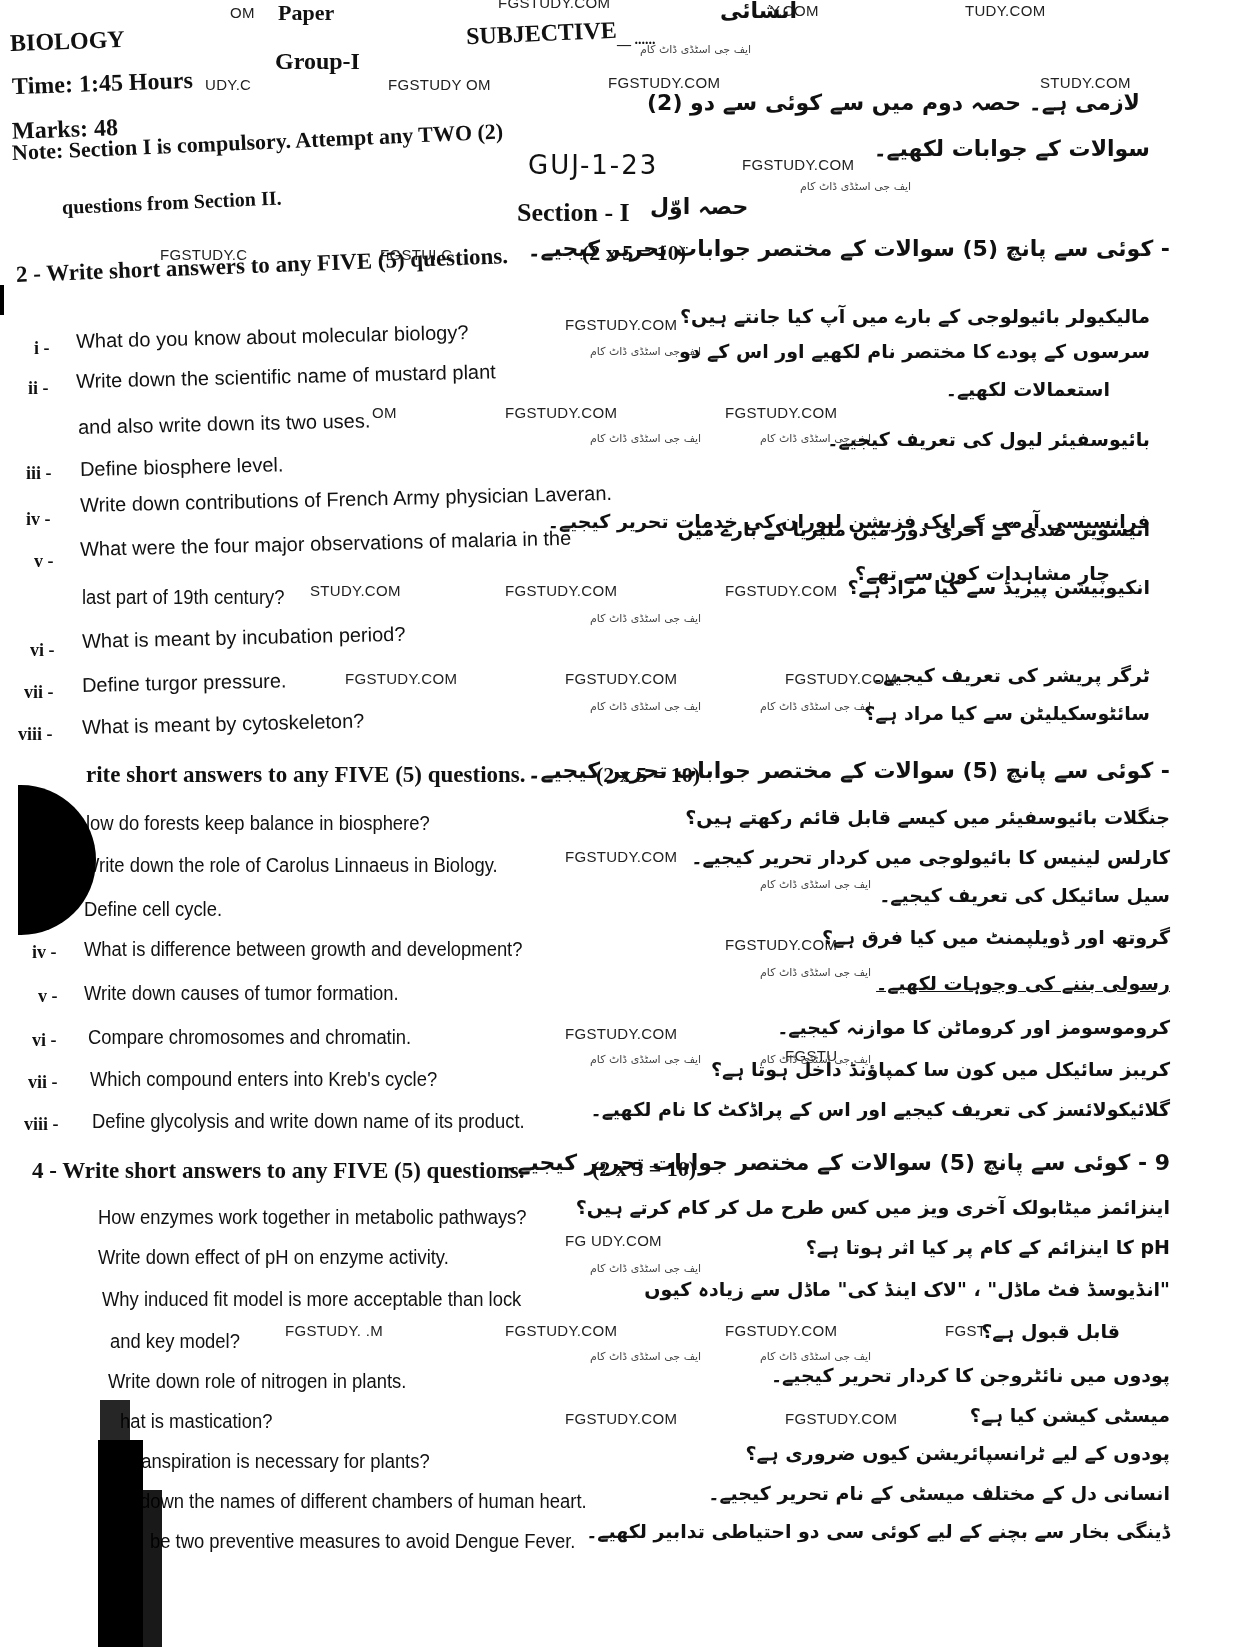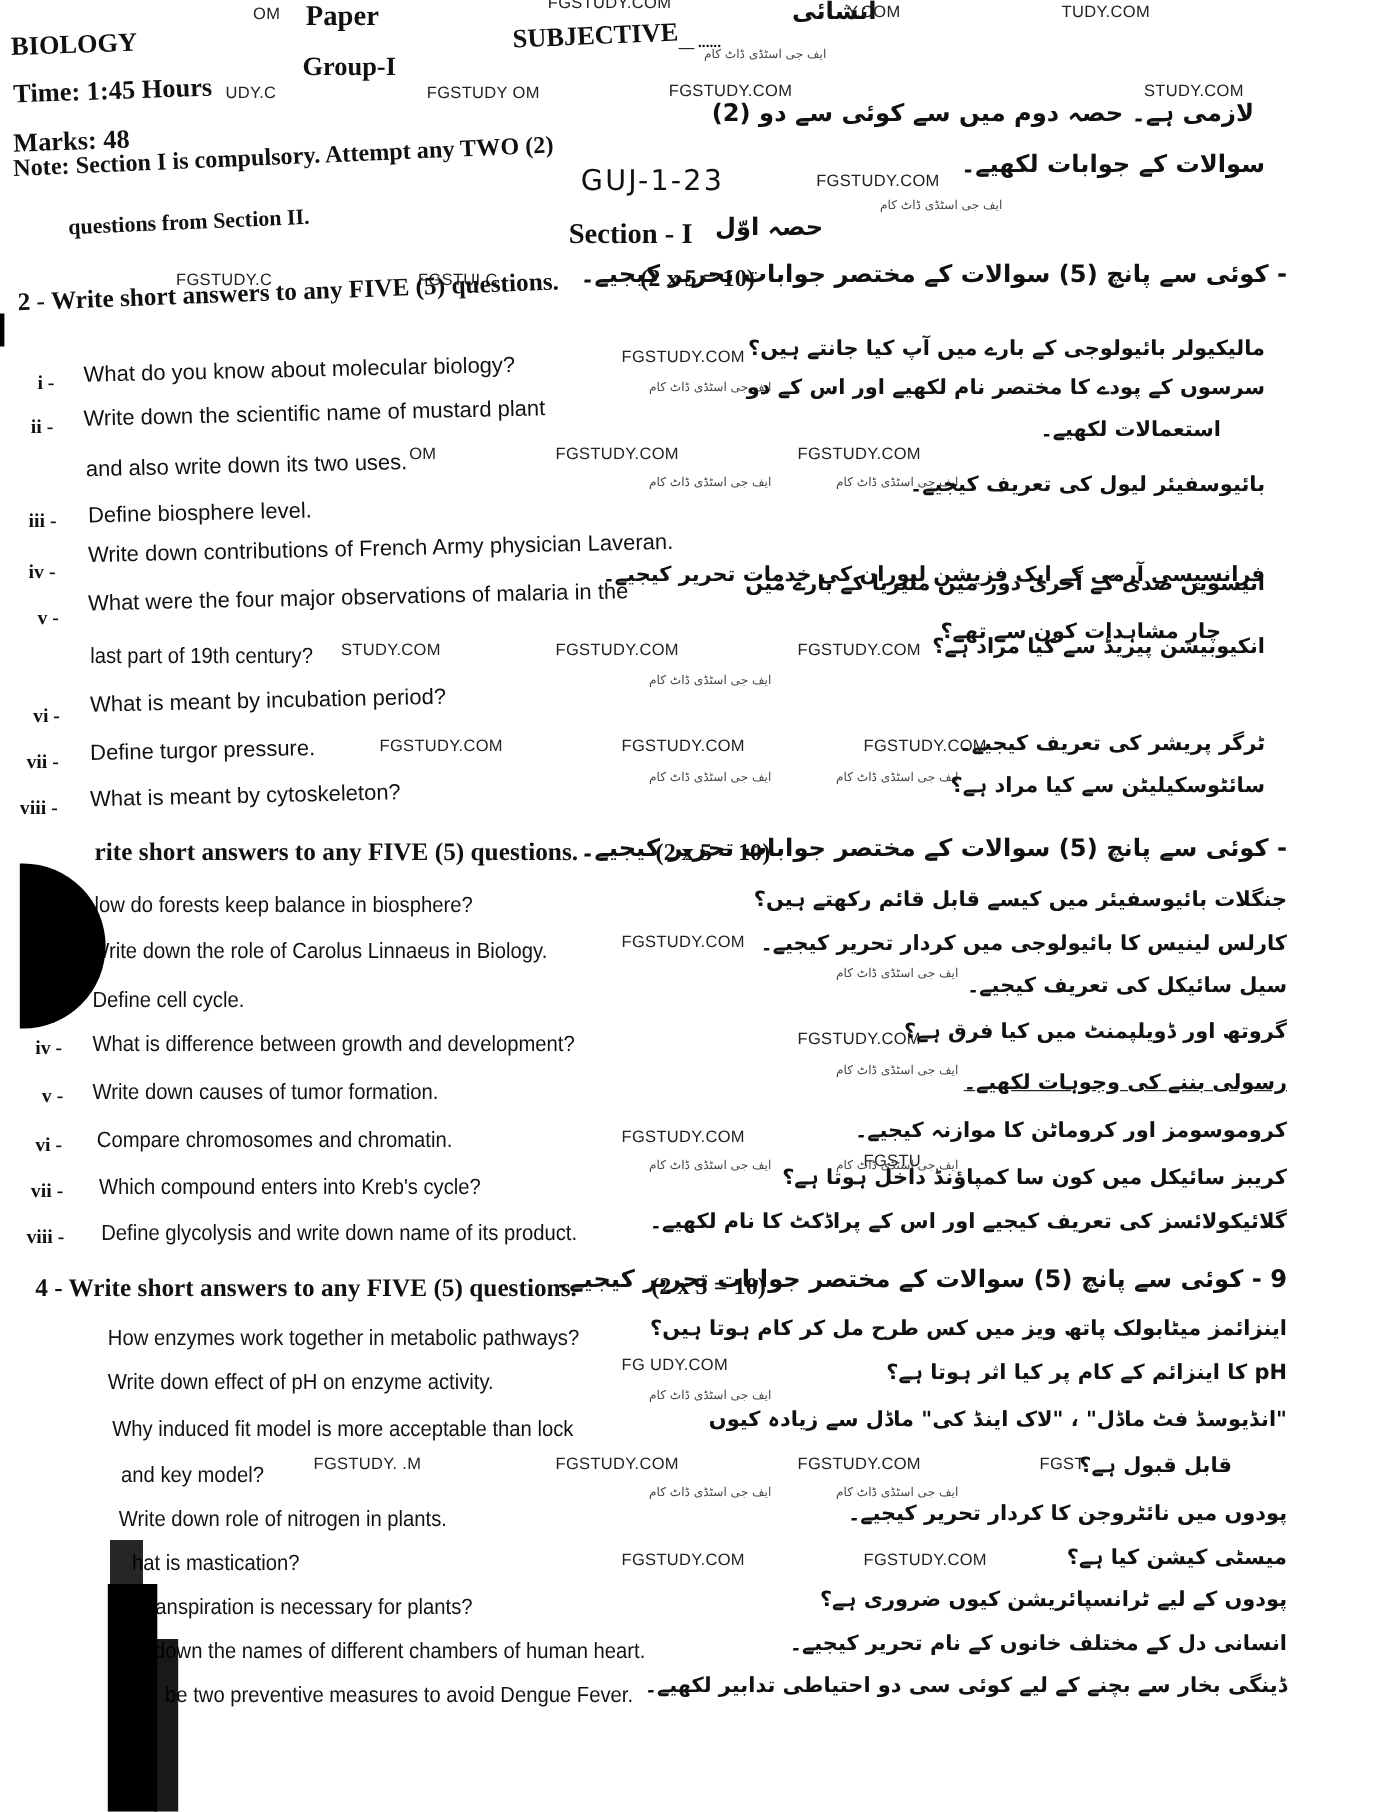--- a/index.html
+++ b/index.html
@@ -19,21 +19,21 @@
   .tilt1 { transform:rotate(-2.2deg); transform-origin:left center; }
   .tilt2 { transform:rotate(-1.3deg); transform-origin:left center; }
   .blot { position:absolute; background:#000; }
   .hand { font-family:"DejaVu Sans", sans-serif; font-size:26px; font-weight:normal; letter-spacing:2px; }
 </style>
 </head>
 <body>
 
 <div>
   <div class="abs serif hdr" style="left:10px;top:28px;transform:rotate(-2deg);">BIOLOGY</div>
-  <div class="abs serif" style="left:278px;top:0px;font-size:26px;">Paper</div>
+  <div class="abs serif" style="left:278px;top:0px;font-size:22px;">Paper</div>
   <div class="abs serif hdr" style="left:275px;top:48px;">Group-I</div>
   <div class="abs serif hdr" style="left:466px;top:20px;transform:rotate(-2.5deg);">SUBJECTIVE</div>
   <div class="abs serif" style="left:617px;top:32px;font-size:14px;">__ ......</div>
   <div class="abs urdu" style="left:720px;top:-2px;font-size:22px;">انشائی</div>
   <div class="abs serif hdr" style="left:12px;top:70px;transform:rotate(-2deg);">Time: 1:45 Hours</div>
   <div class="abs serif hdr" style="left:12px;top:116px;transform:rotate(-2deg);">Marks: 48</div>
   <div class="abs serif" style="left:12px;top:140px;font-size:22px;transform:rotate(-2.5deg);transform-origin:left center;">Note: Section I is compulsory. Attempt any TWO (2)</div>
   <div class="abs serif" style="left:62px;top:196px;font-size:20px;transform:rotate(-2.5deg);transform-origin:left center;">questions from Section II.</div>
   <div class="abs urdu" style="right:110px;top:90px;font-size:22px;">لازمی ہے۔ حصہ دوم میں سے کوئی سے دو (2)</div>
   <div class="abs urdu" style="right:100px;top:136px;font-size:22px;">سوالات کے جوابات لکھیے۔</div>
@@ -169,41 +169,41 @@
   <div class="abs sans q-en" style="left:92px;top:1110px;">Define glycolysis and write down name of its product.</div>
   <div class="abs urdu q-ur" style="right:80px;top:1098px;">گلائیکولائسز کی تعریف کیجیے اور اس کے پراڈکٹ کا نام لکھیے۔</div>
 </div>
 
 <div>
   <div class="abs serif qhead" style="left:32px;top:1158px;">4 - Write short answers to any FIVE (5) questions.</div>
   <div class="abs serif" style="left:592px;top:1156px;font-size:22px;">(2 x 5 = 10)</div>
   <div class="abs urdu" style="right:80px;top:1150px;font-size:22px;">9 - کوئی سے پانچ (5) سوالات کے مختصر جوابات تحریر کیجیے۔</div>
 
   <div class="abs sans q-en" style="left:98px;top:1206px;">How enzymes work together in metabolic pathways?</div>
-  <div class="abs urdu q-ur" style="right:80px;top:1196px;">اینزائمز میٹابولک پاتھ ویز میں کس طرح مل کر کام ہوتا ہیں؟</div>
+  <div class="abs urdu q-ur" style="right:80px;top:1196px;">اینزائمز میٹابولک آخری ویز میں کس طرح مل کر کام کرتے ہیں؟</div>
 
   <div class="abs sans q-en" style="left:98px;top:1246px;">Write down effect of pH on enzyme activity.</div>
   <div class="abs urdu q-ur" style="right:80px;top:1236px;">pH کا اینزائم کے کام پر کیا اثر ہوتا ہے؟</div>
 
   <div class="abs sans q-en" style="left:102px;top:1288px;">Why induced fit model is more acceptable than lock</div>
   <div class="abs sans q-en" style="left:110px;top:1330px;">and key model?</div>
   <div class="abs urdu q-ur" style="right:80px;top:1278px;">"انڈیوسڈ فٹ ماڈل" ، "لاک اینڈ کی" ماڈل سے زیادہ کیوں</div>
   <div class="abs urdu q-ur" style="right:130px;top:1320px;">قابل قبول ہے؟</div>
 
   <div class="abs sans q-en" style="left:108px;top:1370px;">Write down role of nitrogen in plants.</div>
   <div class="abs urdu q-ur" style="right:80px;top:1364px;">پودوں میں نائٹروجن کا کردار تحریر کیجیے۔</div>
 
   <div class="abs sans q-en" style="left:120px;top:1410px;">hat is mastication?</div>
   <div class="abs urdu q-ur" style="right:80px;top:1404px;">میسٹی کیشن کیا ہے؟</div>
 
   <div class="abs sans q-en" style="left:130px;top:1450px;">transpiration is necessary for plants?</div>
   <div class="abs urdu q-ur" style="right:80px;top:1442px;">پودوں کے لیے ٹرانسپائریشن کیوں ضروری ہے؟</div>
 
   <div class="abs sans q-en" style="left:140px;top:1490px;">down the names of different chambers of human heart.</div>
-  <div class="abs urdu q-ur" style="right:80px;top:1482px;">انسانی دل کے مختلف خانوں کے نام تحریر کیجیے۔</div>
+  <div class="abs urdu q-ur" style="right:80px;top:1482px;">انسانی دل کے مختلف میسٹی کے نام تحریر کیجیے۔</div>
 
   <div class="abs sans q-en" style="left:150px;top:1530px;">be two preventive measures to avoid Dengue Fever.</div>
   <div class="abs urdu q-ur" style="right:80px;top:1520px;">ڈینگی بخار سے بچنے کے لیے کوئی سی دو احتیاطی تدابیر لکھیے۔</div>
 </div>
 
 <div class="blot" style="left:18px;top:785px;width:78px;height:150px;border-radius:0 75px 75px 0;"></div>
 <div class="blot" style="left:98px;top:1440px;width:45px;height:207px;"></div>
 <div class="blot" style="left:100px;top:1400px;width:30px;height:60px;opacity:0.85;"></div>
 <div class="blot" style="left:140px;top:1490px;width:22px;height:157px;opacity:0.9;"></div>
 <div class="blot" style="left:0px;top:285px;width:4px;height:30px;"></div>

